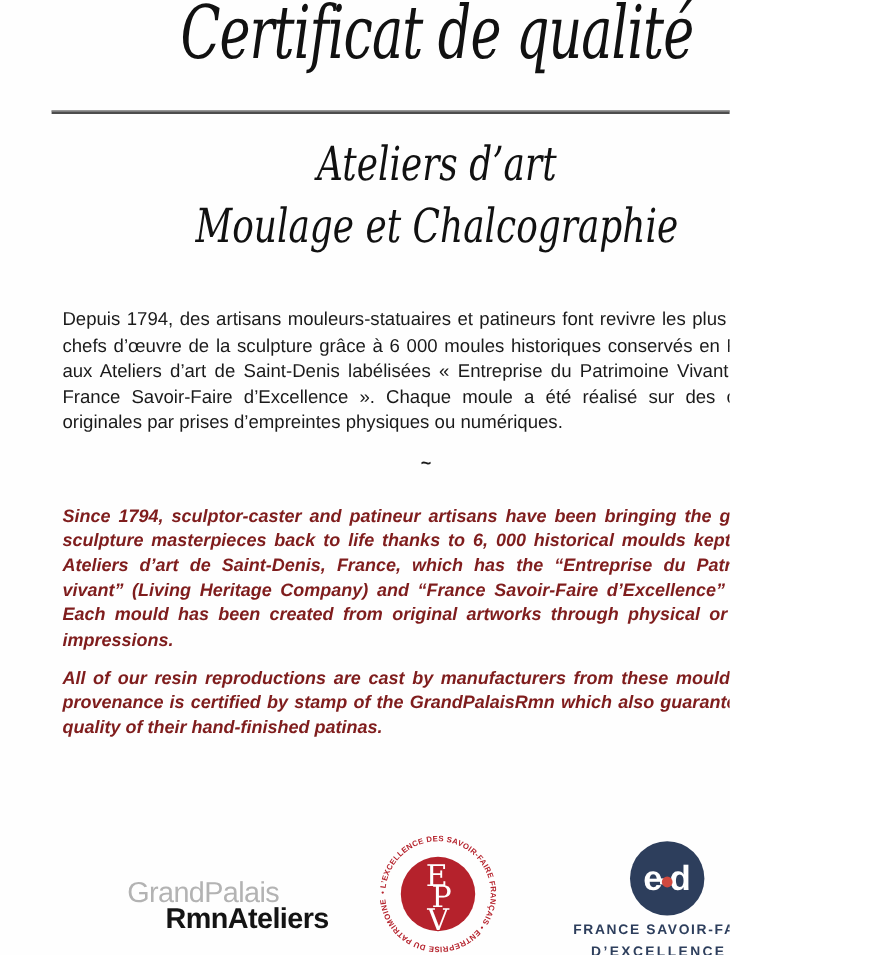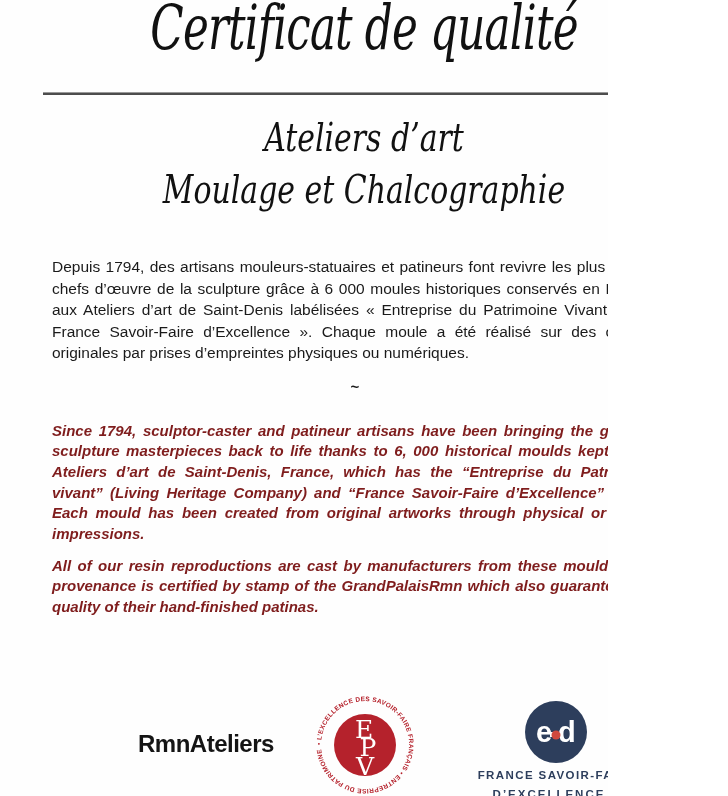--- a/index.html
+++ b/index.html
@@ -173,20 +173,21 @@
   <div class="script subtitle2">Moulage et Chalcographie</div>
 
   <div class="content">
     <p class="fr fr1">Depuis 1794, des artisans mouleurs-statuaires et patineurs font revivre les plus grands chefs d’œuvre de la sculpture grâce à 6 000 moules historiques conservés en France, aux Ateliers d’art de Saint-Denis labélisées « Entreprise du Patrimoine Vivant » et « France Savoir-Faire d’Excellence ». Chaque moule a été réalisé sur des œuvres originales par prises d’empreintes physiques ou numériques.</p>
     <p class="sep">~</p>
     <p class="en en1">Since 1794, sculptor-caster and patineur artisans have been bringing the greatest sculpture masterpieces back to life thanks to 6, 000 historical moulds kept at the Ateliers d’art de Saint-Denis, France, which has the “Entreprise du Patrimoine vivant” (Living Heritage Company) and “France Savoir-Faire d’Excellence” labels. Each mould has been created from original artworks through physical or digital impressions.</p>
     <p class="en">All of our resin reproductions are cast by manufacturers from these moulds. This provenance is certified by stamp of the GrandPalaisRmn which also guarantees the quality of their hand-finished patinas.</p>
   </div>
 
   <div class="gp-logo">
+    <div class="gp-line1">GrandPalais</div>
     <div class="gp-line2">RmnAteliers</div>
   </div>
 
   <svg class="epv-logo" viewBox="0 0 104 104" xmlns="http://www.w3.org/2000/svg">
     <defs>
       <path id="epvArc" d="M 8 52 A 44 44 0 1 1 96 52 A 44 44 0 1 1 8 52" fill="none"></path>
     </defs>
     <text font-family="Liberation Sans, sans-serif" font-size="6.5" font-weight="bold" letter-spacing="0.3" fill="#b5222c">
       <textPath href="#epvArc" startOffset="0">
         <tspan>• L’EXCELLENCE DES SAVOIR-FAIRE FRANÇAIS </tspan><tspan>• ENTREPRISE DU PATRIMOINE VIVANT</tspan>

